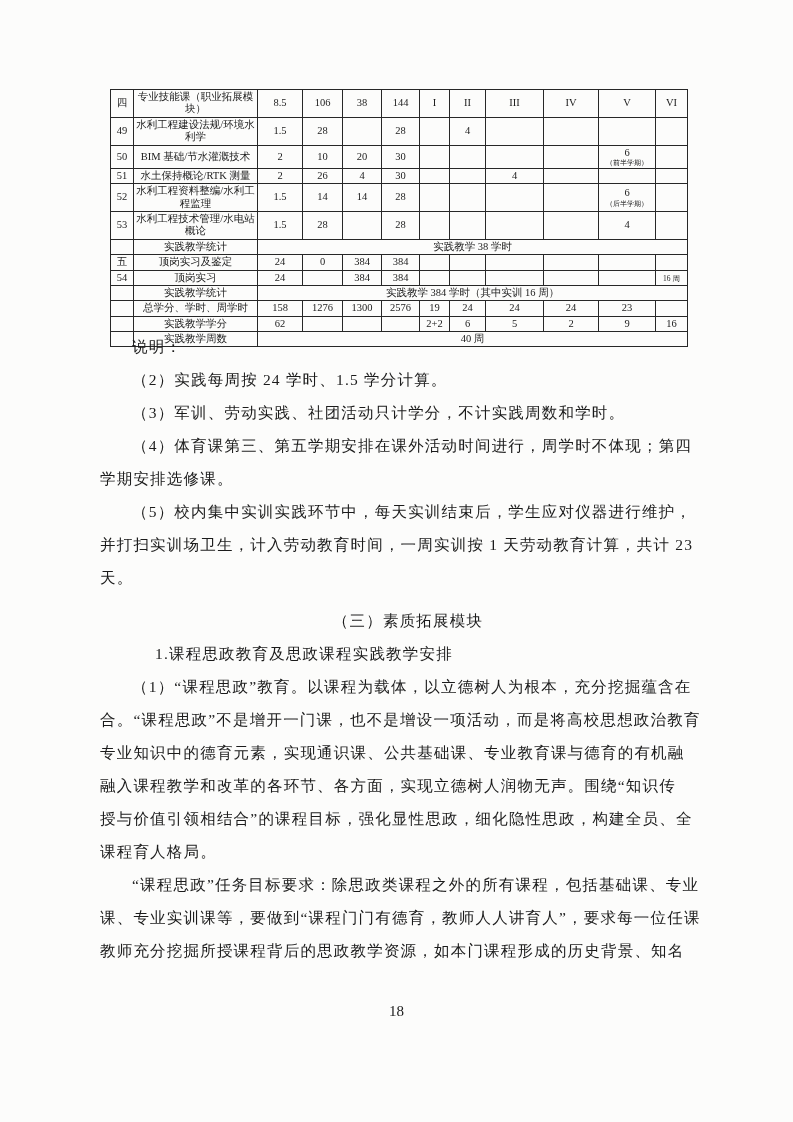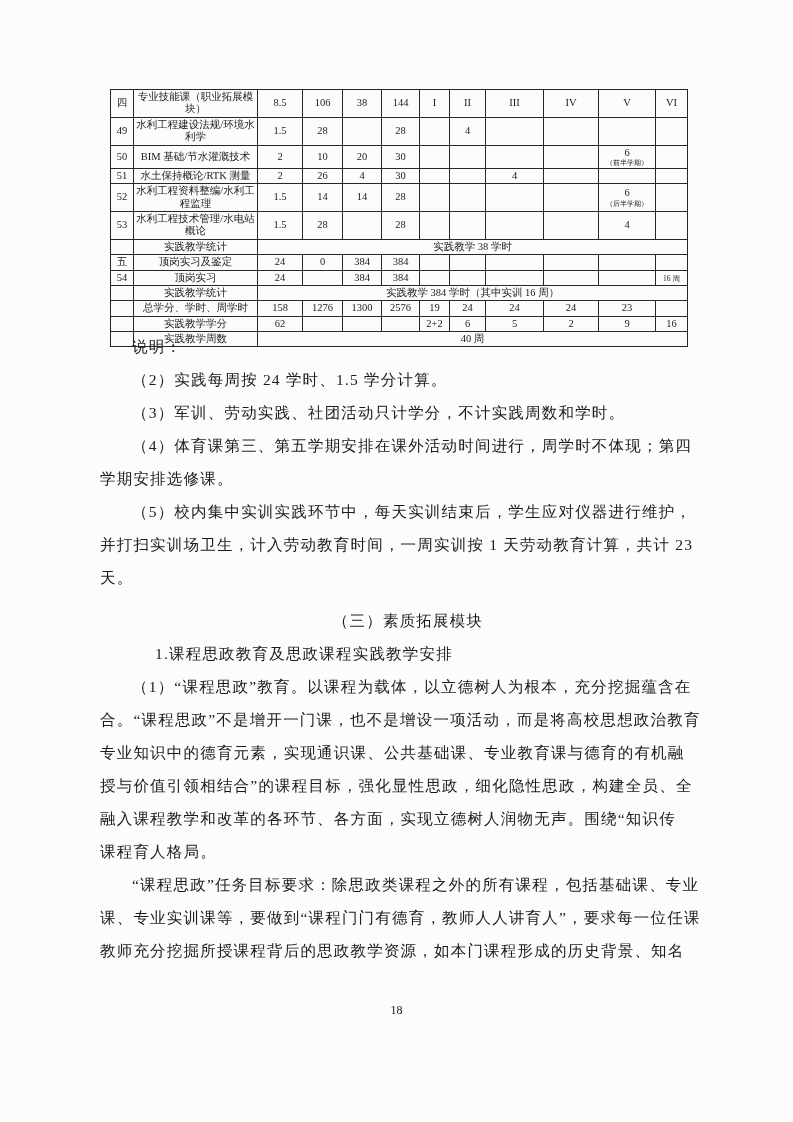--- a/index.html
+++ b/index.html
@@ -42,21 +42,21 @@
   .ind2 { padding-left: 32px; }
   .ind3 { padding-left: 55px; }
   .sect { margin-top: 10px; }
   .sp   { }
   .page-number {
     position: absolute;
     top: 1003px;
     left: 0;
     width: 100%;
     text-align: center;
-    font-size: 12px;
+    font-size: 15px;
     letter-spacing: 0;
   }
 </style>
 </head>
 <body>
 
 <div class="page">
 
   <div class="table-wrap">
     <table class="sched">
@@ -241,22 +241,22 @@
       <div class="line ind2">（4）体育课第三、第五学期安排在课外活动时间进行，周学时不体现；第四</div>
       <div class="line">学期安排选修课。</div>
       <div class="line ind2">（5）校内集中实训实践环节中，每天实训结束后，学生应对仪器进行维护，</div>
       <div class="line">并打扫实训场卫生，计入劳动教育时间，一周实训按 1 天劳动教育计算，共计 23</div>
       <div class="line">天。</div>
       <div class="line ind1 sect">（三）素质拓展模块</div>
       <div class="line ind3">1.课程思政教育及思政课程实践教学安排</div>
       <div class="line ind2">（1）“课程思政”教育。以课程为载体，以立德树人为根本，充分挖掘蕴含在</div>
       <div class="line">合。“课程思政”不是增开一门课，也不是增设一项活动，而是将高校思想政治教育</div>
       <div class="line">专业知识中的德育元素，实现通识课、公共基础课、专业教育课与德育的有机融</div>
+      <div class="line">融入课程教学和改革的各环节、各方面，实现立德树人润物无声。围绕“知识传</div>
       <div class="line">授与价值引领相结合”的课程目标，强化显性思政，细化隐性思政，构建全员、全</div>
-      <div class="line">融入课程教学和改革的各环节、各方面，实现立德树人润物无声。围绕“知识传</div>
       <div class="line">课程育人格局。</div>
       <div class="line ind2 sp">“课程思政”任务目标要求：除思政类课程之外的所有课程，包括基础课、专业</div>
       <div class="line">课、专业实训课等，要做到“课程门门有德育，教师人人讲育人”，要求每一位任课</div>
       <div class="line">教师充分挖掘所授课程背后的思政教学资源，如本门课程形成的历史背景、知名</div>
     </div>
 
   <div class="page-number">18</div>
 
 </div>
 

